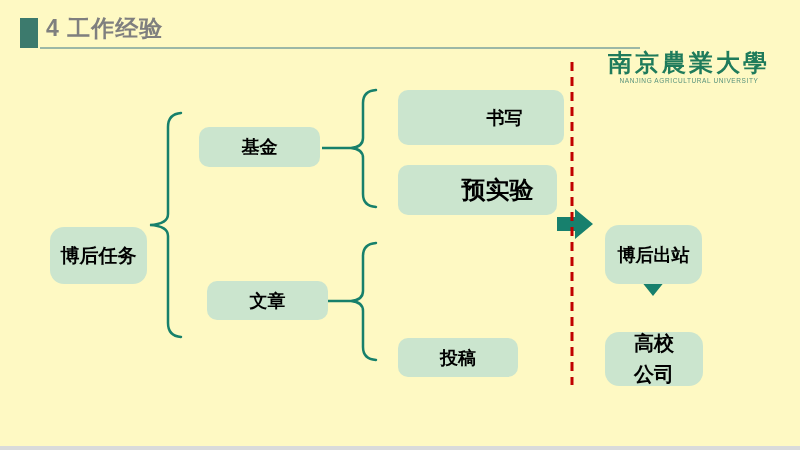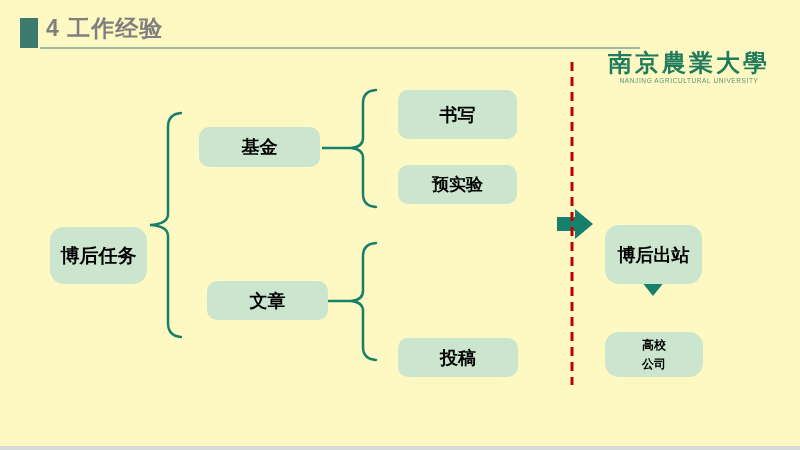--- a/index.html
+++ b/index.html
@@ -26,26 +26,26 @@
   .diagram-svg{position:absolute;left:0;top:0;z-index:1;}
   .node{
     position:absolute;z-index:2;display:flex;align-items:center;justify-content:center;
     background:var(--box-fill,#cbe5ce);color:#000;font-weight:bold;text-align:center;
   }
   .node.r-lg{border-radius:14px;margin-top:32px;}
   .node.r-sm{border-radius:10px;}
   .node-root{left:50px;top:195px;width:97px;height:57px;font-size:19px;}
   .node-fund{left:199px;top:127px;width:121px;height:40px;font-size:18px;}
   .node-article{left:207px;top:281px;width:121px;height:39px;font-size:18px;}
-  .node-writing{left:398px;top:90px;width:119px;height:49px;font-size:18px;}
-  .node-pre{left:398px;top:165px;width:119px;height:39px;font-size:17px;}
+  .node-writing{left:398px;top:90px;width:119px;height:55px;font-size:18px;padding-left:47px;}
+  .node-pre{left:398px;top:165px;width:119px;height:50px;font-size:24px;padding-left:40px;}
   .node-result{left:397px;top:243px;width:121px;height:40px;font-size:17px;}
   .node-submit{left:398px;top:338px;width:120px;height:39px;font-size:18px;}
   .node-exit{left:605px;top:193px;width:97px;height:59px;font-size:18px;}
-  .node-dest{left:605px;top:300px;width:98px;height:45px;font-size:12px;}
+  .node-dest{left:605px;top:300px;width:98px;height:54px;font-size:20px;}
   .node-dest .lines{line-height:1.55;}
   
   .bottom-bar{position:absolute;left:0;bottom:0;width:800px;height:4px;background:#d9dbdb;}
 </style>
 </head>
 <body>
 
 <div class="slide" style="--accent: #3c7a6d; --title-color: #7f7f7f; --underline: #9cb8a6; --logo-color: #1f7b5b; --logo-en-color: #55917b; --box-fill: #cbe5ce;">
 
   <div class="accent-square"></div>

